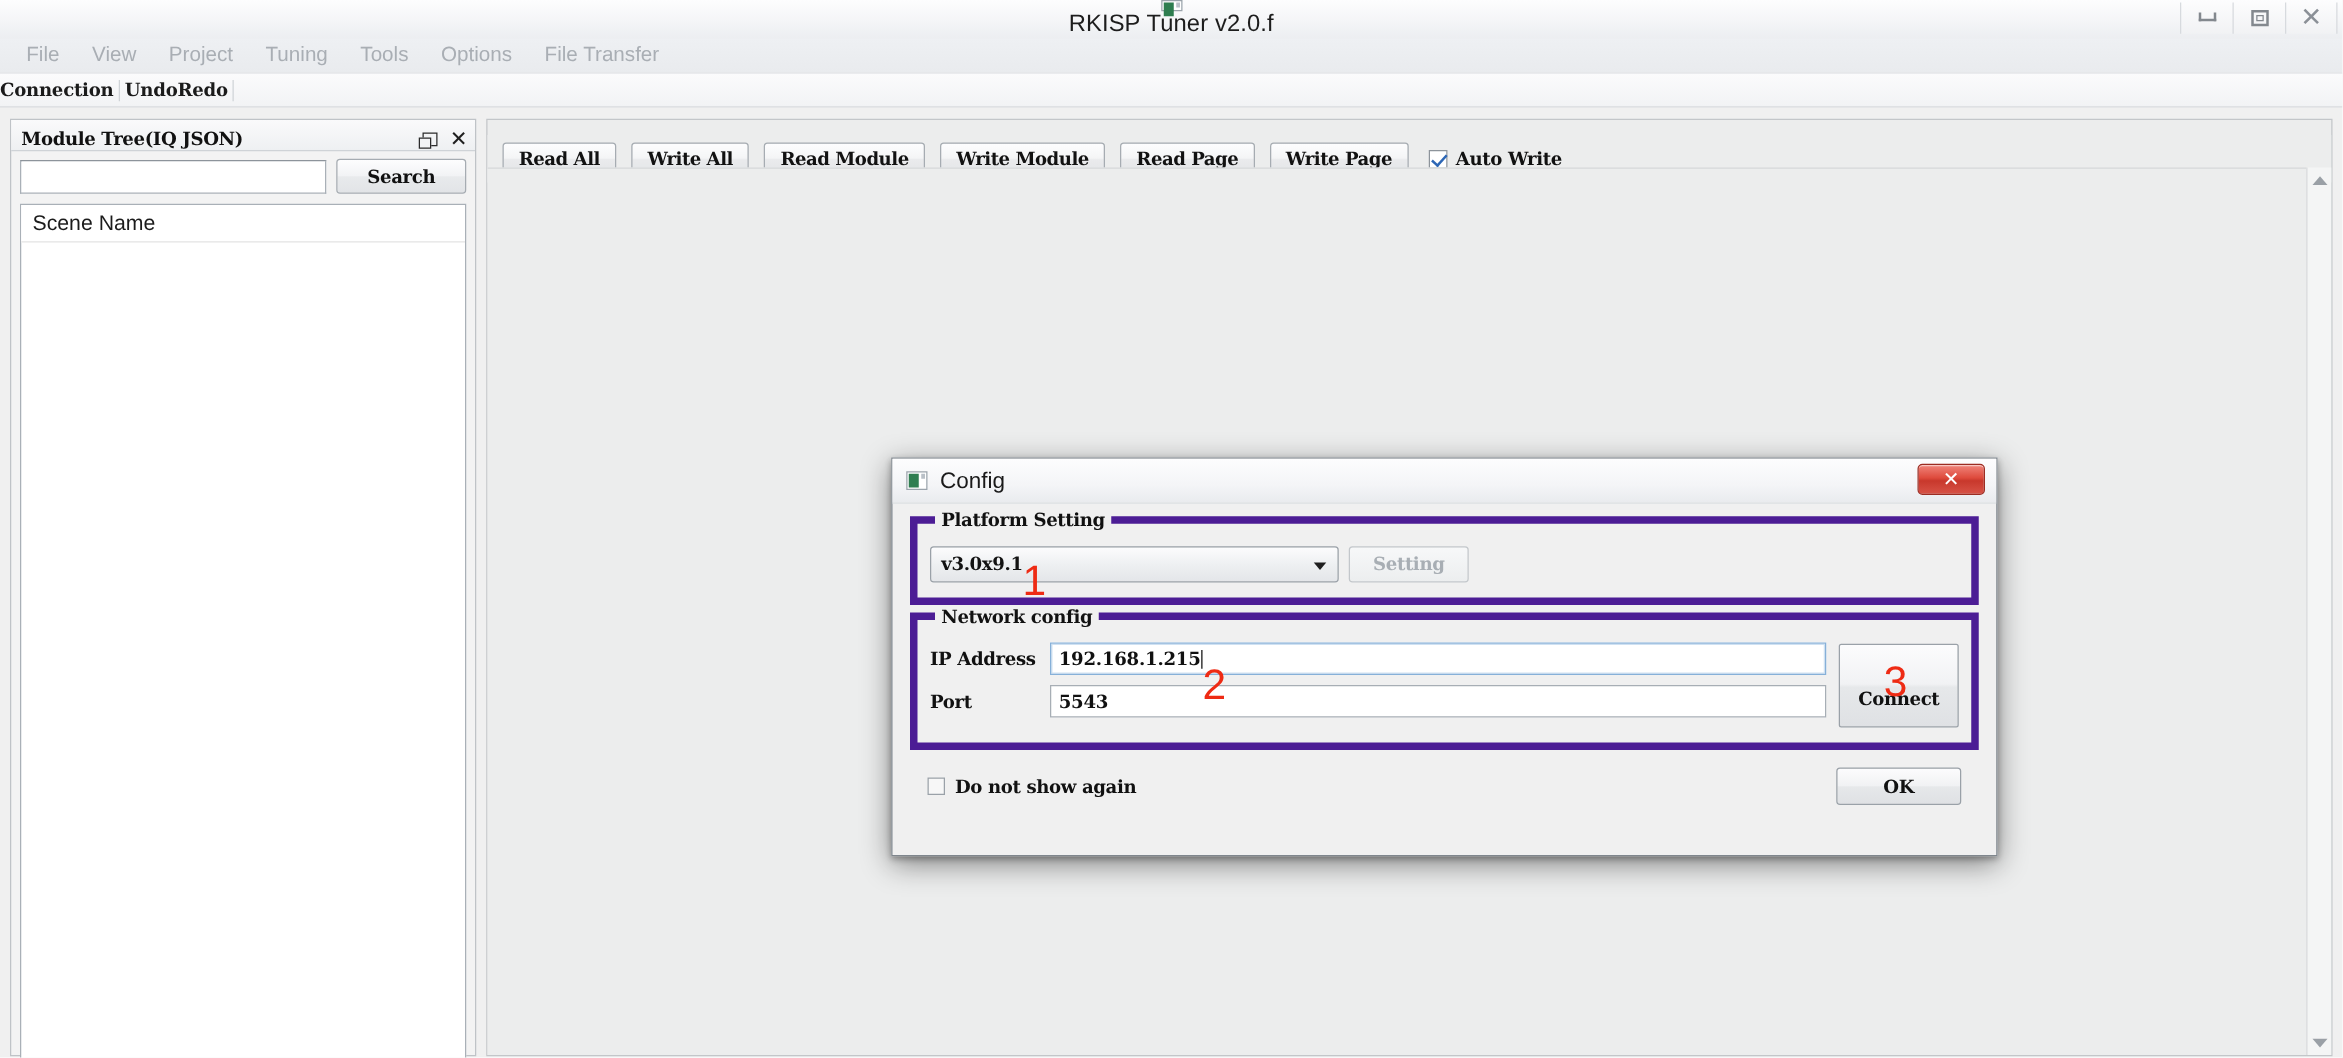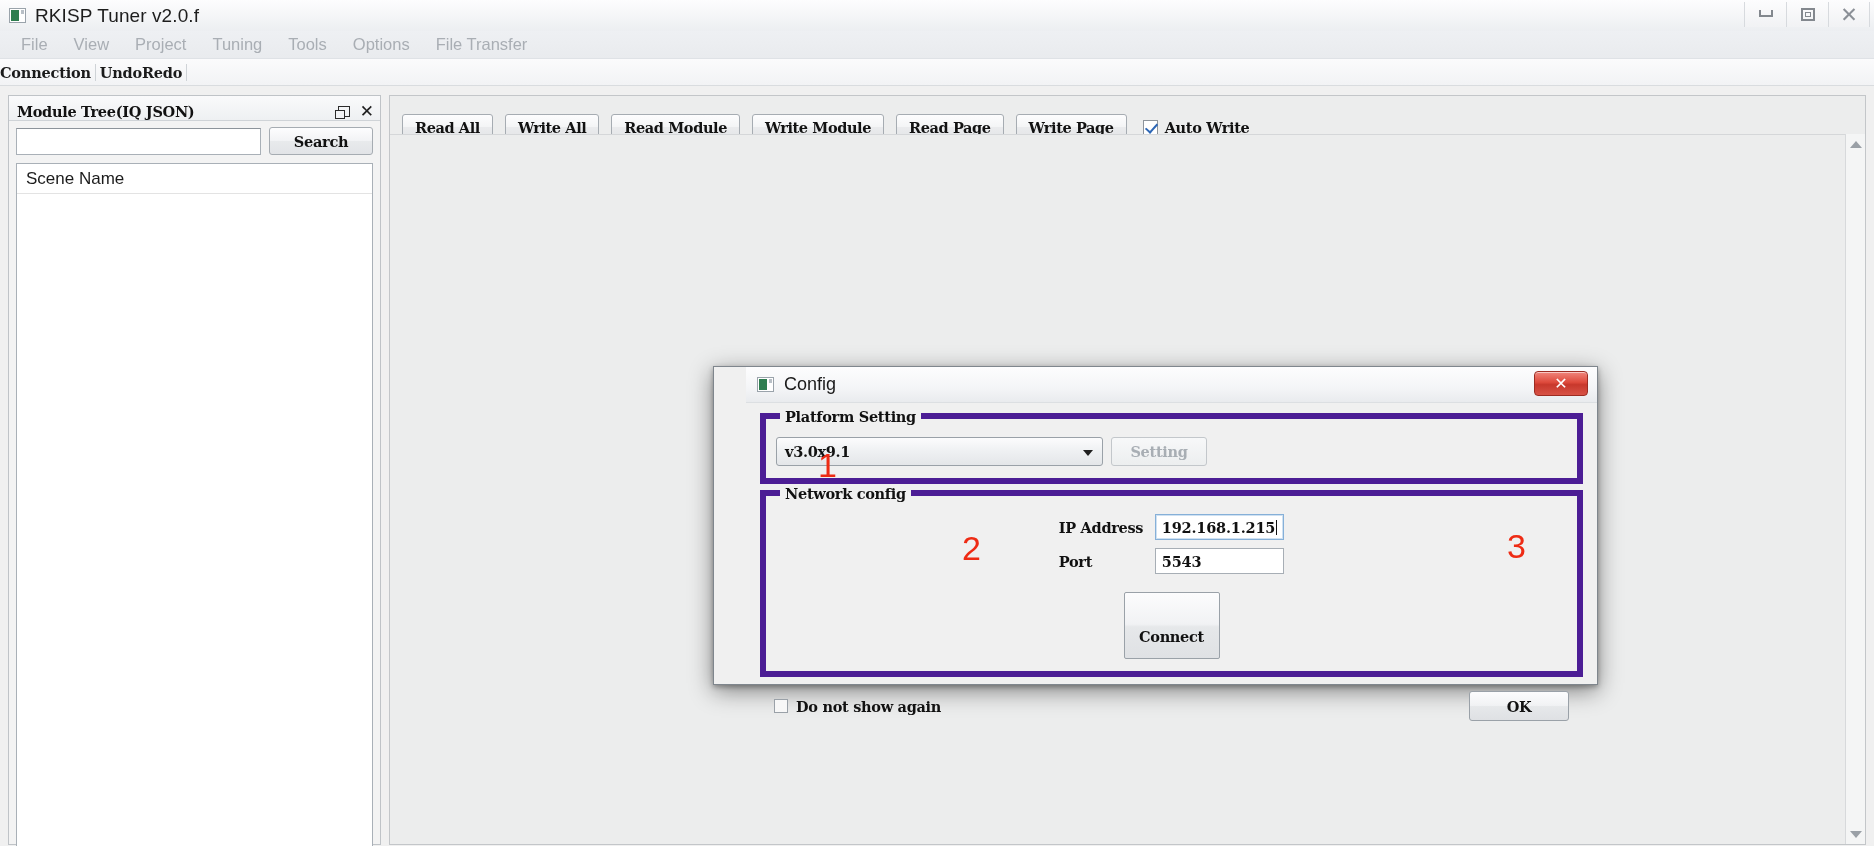--- a/index.html
+++ b/index.html
@@ -13,21 +13,21 @@
   #app {
     position: relative;
     width: 1874px; height: 846px;
     background: #f0f0f0;
   }
 
   
   .titlebar {
     position: absolute; left: 0; top: 0; width: 1874px; height: 31px;
     background: linear-gradient(to bottom, #fdfdfe 0%, #f4f5f7 55%, #eceef1 100%);
-    display: flex; align-items: center;
+    display: flex; align-items: center; flex-direction: column;
   }
   .title-icon {
     width: 17px; height: 15px; margin-left: 9px; margin-right: 9px;
     background: #ffffff;
     border: 1px solid #9aa3ab;
     position: relative;
   }
   .title-icon::before {
     content: ""; position: absolute; left: 1px; top: 1px;
     width: 8px; height: 11px; background: #2e7d4f;
@@ -201,21 +201,20 @@
     width: 0; height: 0; border-left: 6px solid transparent;
     border-right: 6px solid transparent; border-top: 7px solid #9aa0a6;
   }
 
   
   .dialog {
     position: absolute; left: 713px; top: 366px; width: 885px; height: 319px;
     background: #f0f0f0;
     border: 1px solid #7f868d;
     box-shadow: 0 6px 22px rgba(0,0,0,.45), 0 2px 5px rgba(0,0,0,.3);
-    padding-left: 32px;
   }
   .dlg-titlebar {
     height: 36px;
     background: linear-gradient(to bottom,#fdfdfe 0%, #f4f5f7 60%, #e9ebee 100%);
     display: flex; align-items: center; position: relative;
     border-bottom: 1px solid #dcdfe2;
   }
   .dlg-icon {
     width: 17px; height: 15px; margin-left: 11px; margin-right: 10px;
     background:#ffffff; border: 1px solid #9aa3ab; position: relative;
@@ -266,21 +265,21 @@
   .combo.version  { width: 327px; }
   .btn-setting {
     width: 96px; height: 29px;
     background: linear-gradient(to bottom,#f7f8f9,#eceeef);
     border: 1px solid #c3c7cb; border-radius: 3px;
     display: flex; align-items: center; justify-content: center;
     font-size: 14.5px; color: #a8aeb4;
     font-family: "DejaVu Serif", serif; font-weight: 600; letter-spacing: -0.3px;
   }
 
-  .net-grid { display: flex; align-items: center; gap: 10px; flex-direction: column; }
+  .net-grid { display: flex; align-items: flex-end; gap: 10px; }
   .net-fields { flex: 1; }
   .field-row { display: flex; align-items: center; margin-bottom: 8px; }
   .field-label {
     width: 96px; font-size: 14.5px; color: #111;
     font-family: "DejaVu Serif", serif; font-weight: 600; letter-spacing: -0.3px;
   }
   .field-input {
     flex: 1; height: 26px; background: #ffffff;
     border: 1px solid #a7aeb5; display: flex; align-items: center;
     padding: 0 6px; font-size: 14.5px; color: #111;

